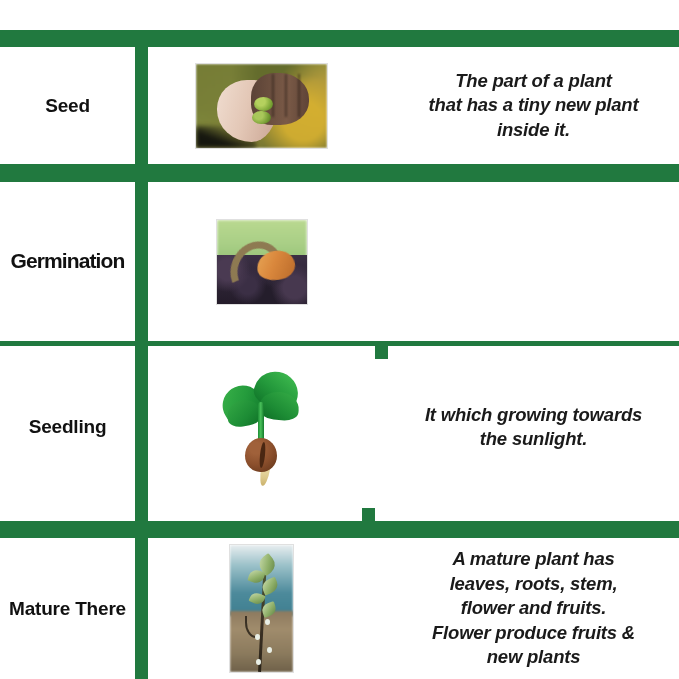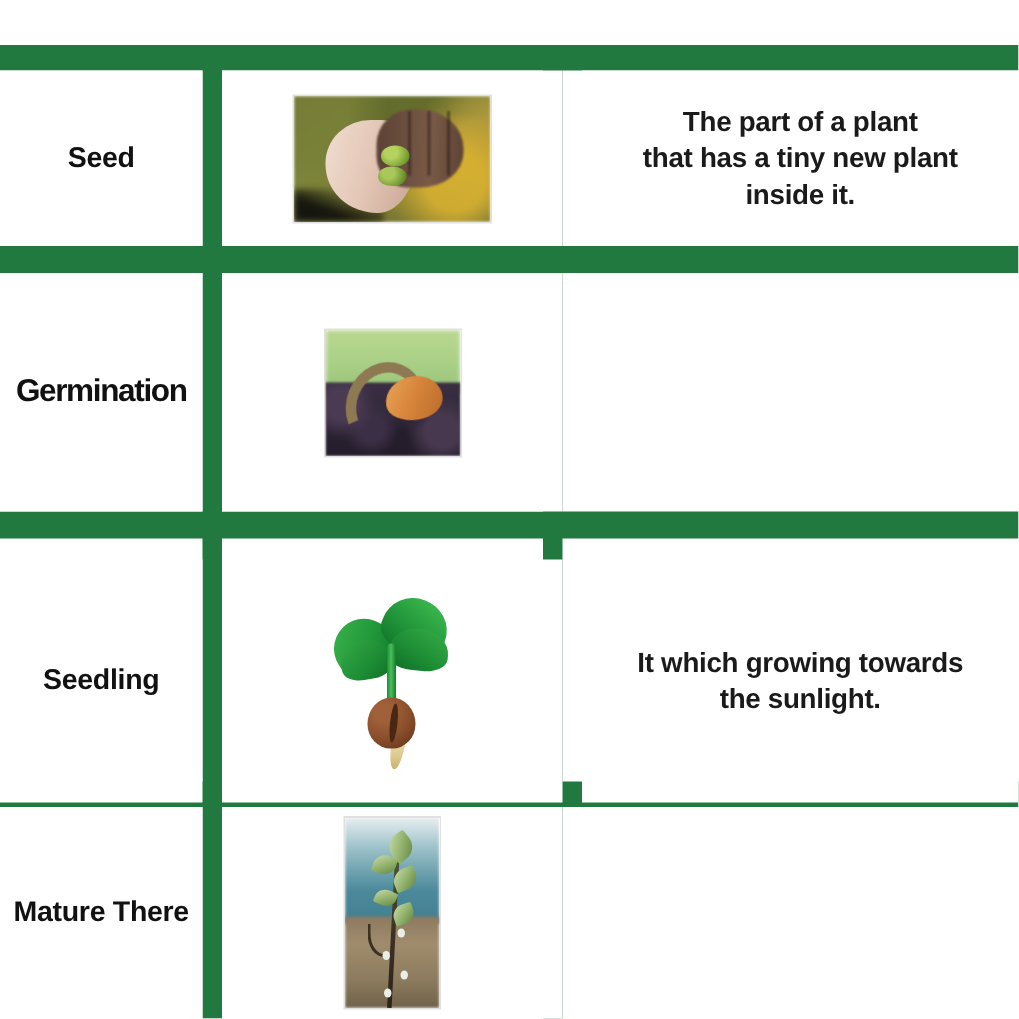--- a/index.html
+++ b/index.html
@@ -40,21 +40,21 @@
 
   
   .row {
     position: absolute;
     left: 0;
     width: 679px;
     display: flex;
   }
   #row-1 { top: 47px;  height: 117px; }
   #row-2 { top: 182px; height: 159px; }
-  #row-3 { top: 373px; height: 162px; }
+  #row-3 { top: 346px; height: 162px; }
   #row-4 { top: 538px; height: 141px; }
 
   .cell {
     display: flex;
     align-items: center;
     justify-content: center;
     box-sizing: border-box;
     background: #ffffff;
     overflow: hidden;
   }
@@ -63,20 +63,21 @@
     padding: 0 1px;
   }
   .cell-image {
     width: 227px;
     margin-left: 13px;
   }
   .cell-desc {
     width: 291px;
     margin-left: 13px;
     padding: 0 8px;
+    font-style: italic;
   }
 
   .stage-label {
     font-weight: bold;
     font-size: 19px;
     line-height: 1.25;
     color: #111111;
     text-align: center;
     letter-spacing: -0.2px;
   }
@@ -371,15 +372,22 @@
         <div class="lf lf2"></div>
         <div class="lf lf3"></div>
         <div class="lf lf4"></div>
         <div class="lf lf5"></div>
         <div class="bud bud1"></div>
         <div class="bud bud2"></div>
         <div class="bud bud3"></div>
         <div class="bud bud4"></div>
       </div>
     </div>
+    <div class="cell cell-desc">
+      <div class="desc-text">A mature plant has
+leaves, roots, stem,
+flower and fruits.
+Flower produce fruits &amp;
+new plants</div>
+    </div>
   </div>
 
 </div>
 
 </body></html>

